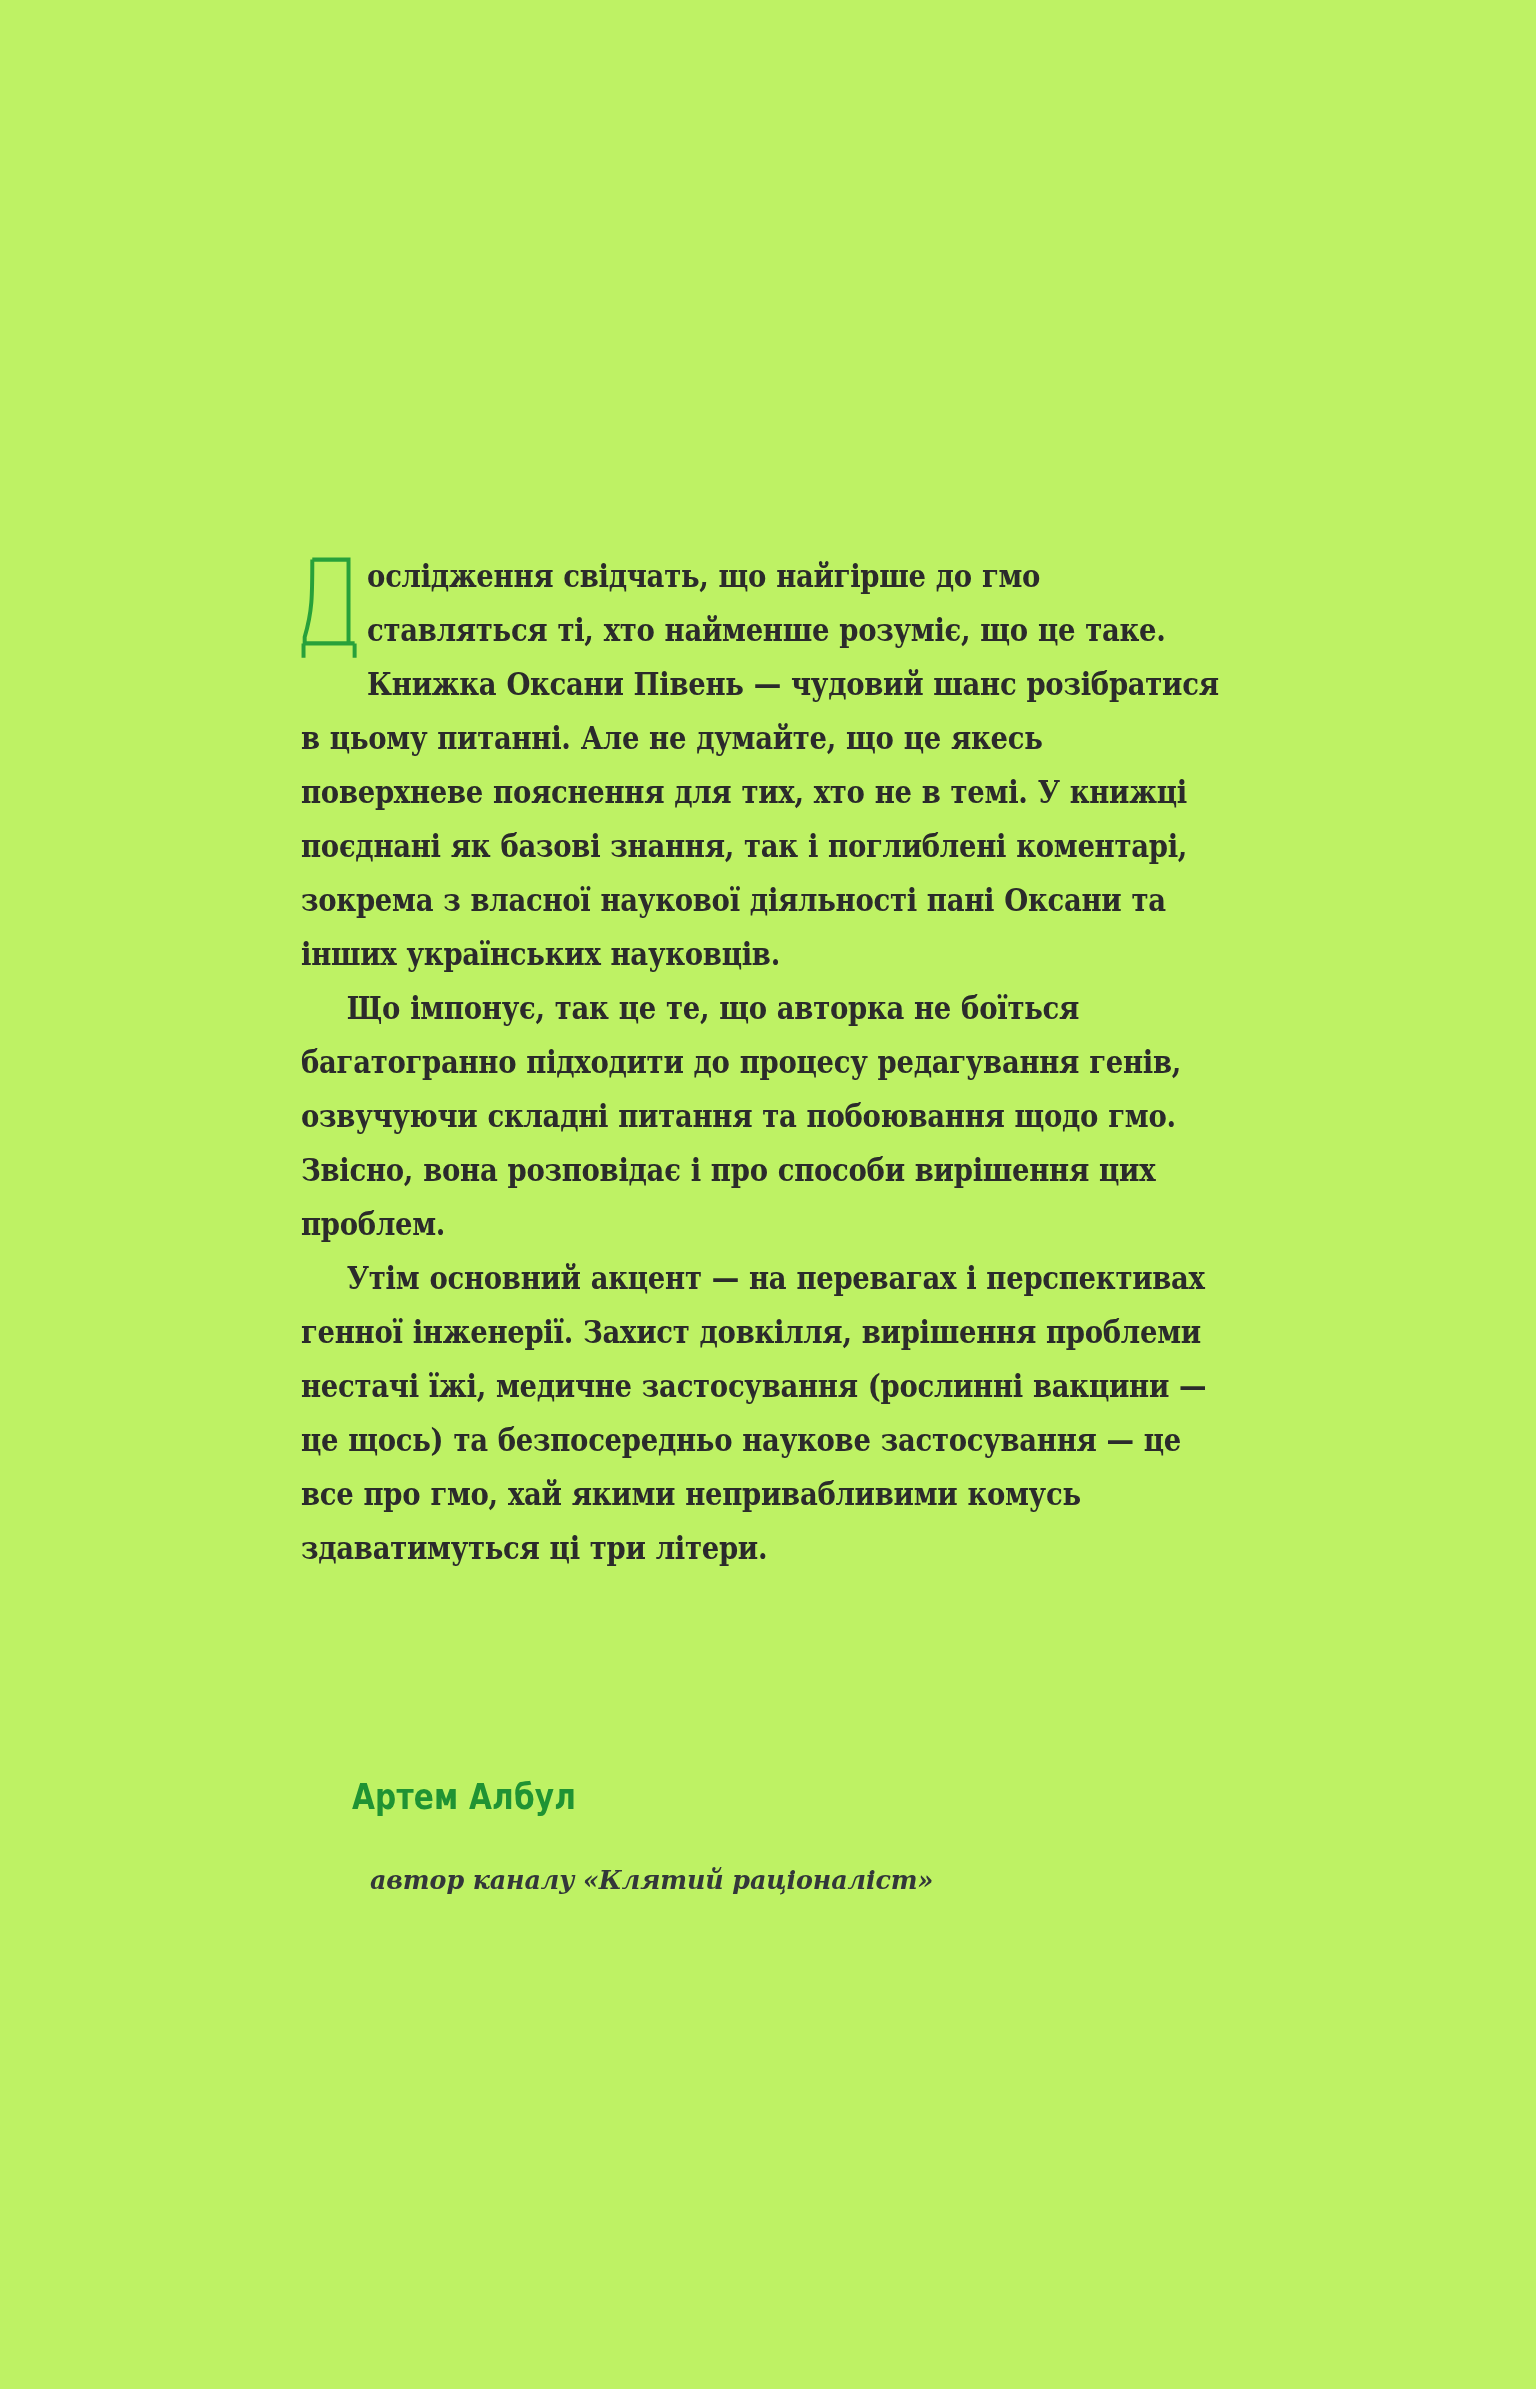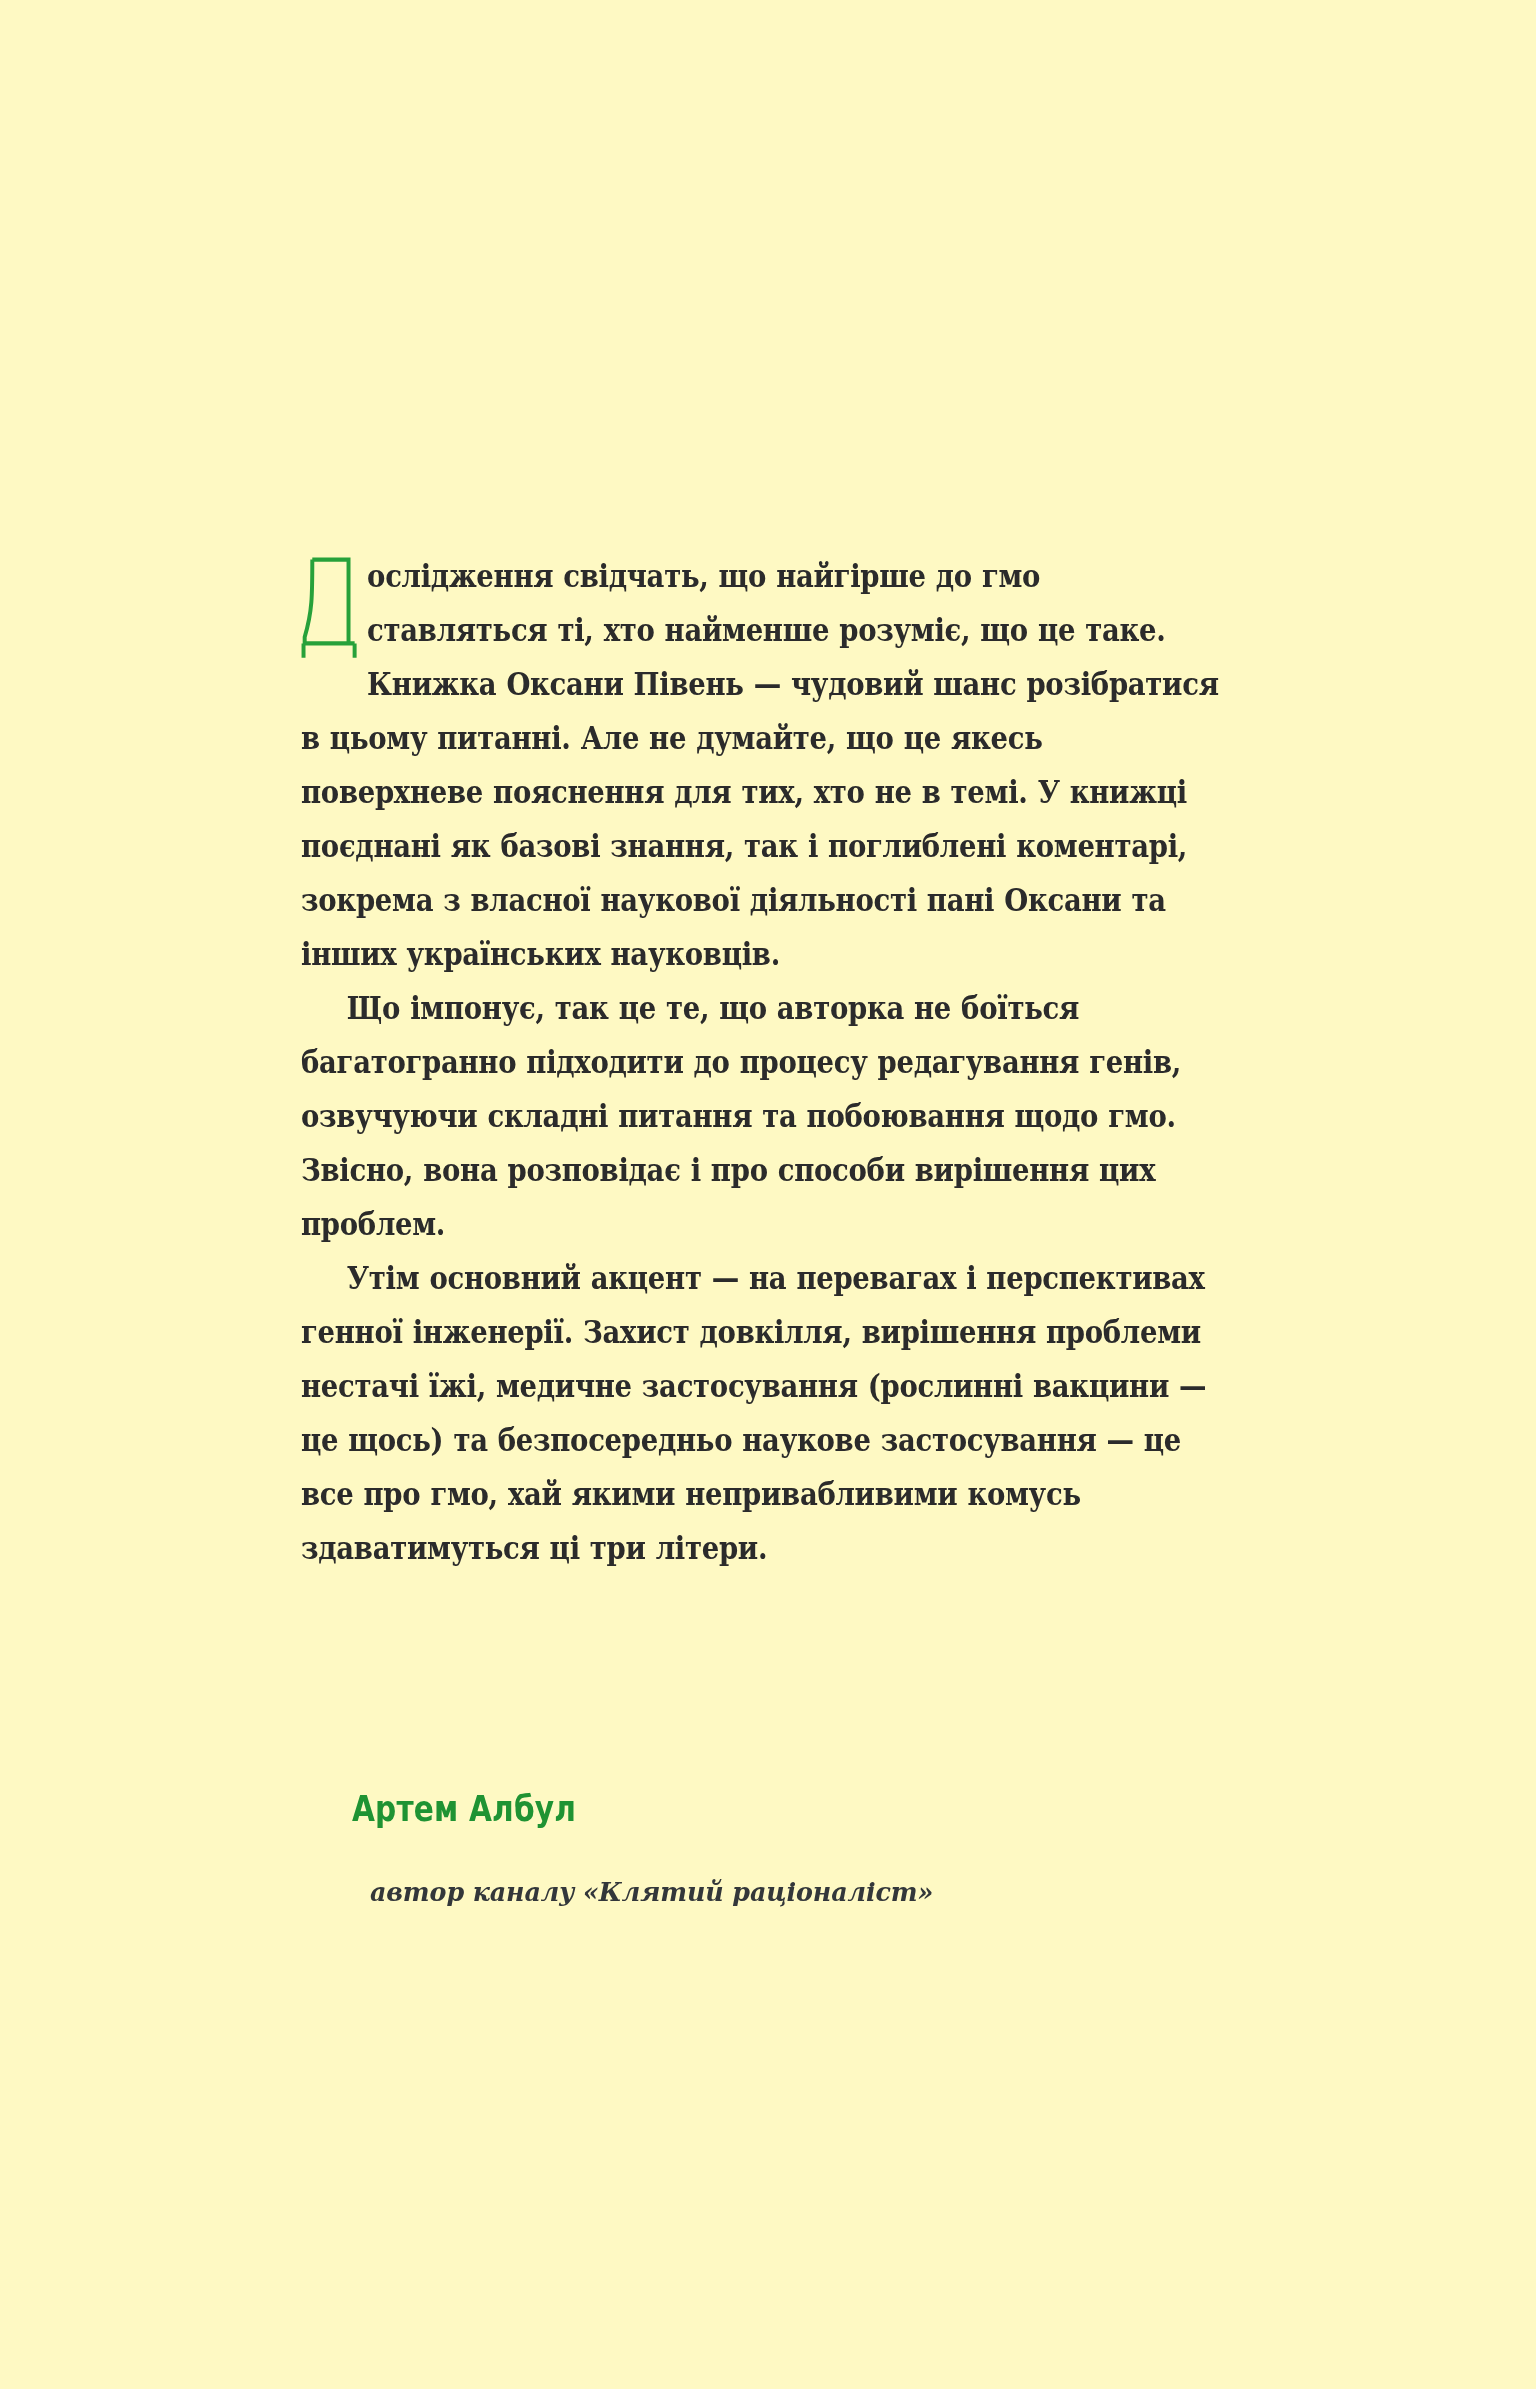--- a/index.html
+++ b/index.html
@@ -14,21 +14,21 @@
     height: 2389px;
     position: relative;
     overflow: hidden;
     font-family: "Liberation Serif", "DejaVu Serif", serif;
     -webkit-font-smoothing: antialiased;
   }
 
   .page {
     position: absolute;
     inset: 0;
-    background: #fef9c3;
+    background: #bef264;
   }
 
   
   .text-column {
     position: absolute;
     left: 301px;
     top: 549px;
     width: 970px;
   }
 
@@ -74,21 +74,20 @@
     height: 107px;
     overflow: visible;
   }
 
   
   .signature {
     position: absolute;
     left: 352px;
     top: 1775px;
     width: 880px;
-    margin-top: 12px;
   }
 
   .sig-name {
     margin: 0;
     font-family: "DejaVu Sans", "Liberation Sans", sans-serif;
     font-weight: 700;
     font-size: 35px;
     line-height: 45px;
     letter-spacing: 0.2px;
     color: #1f9333;

